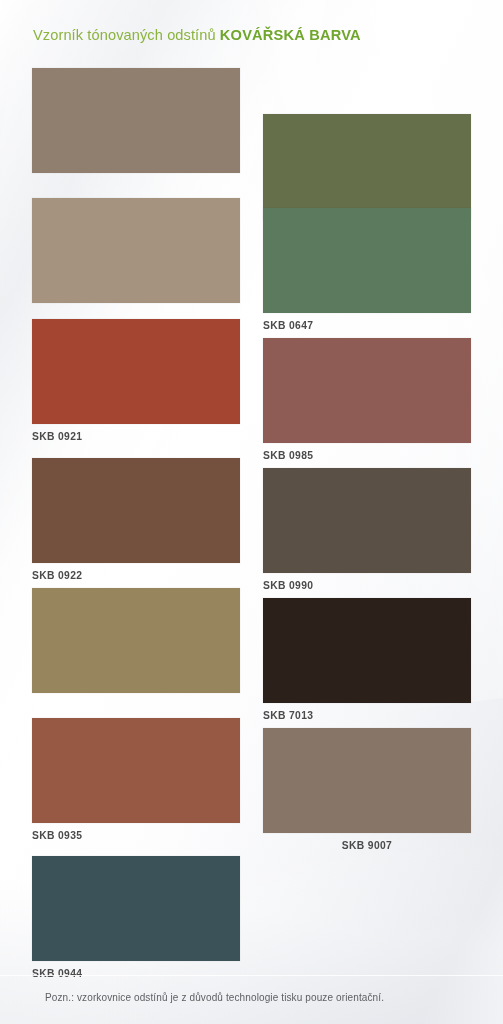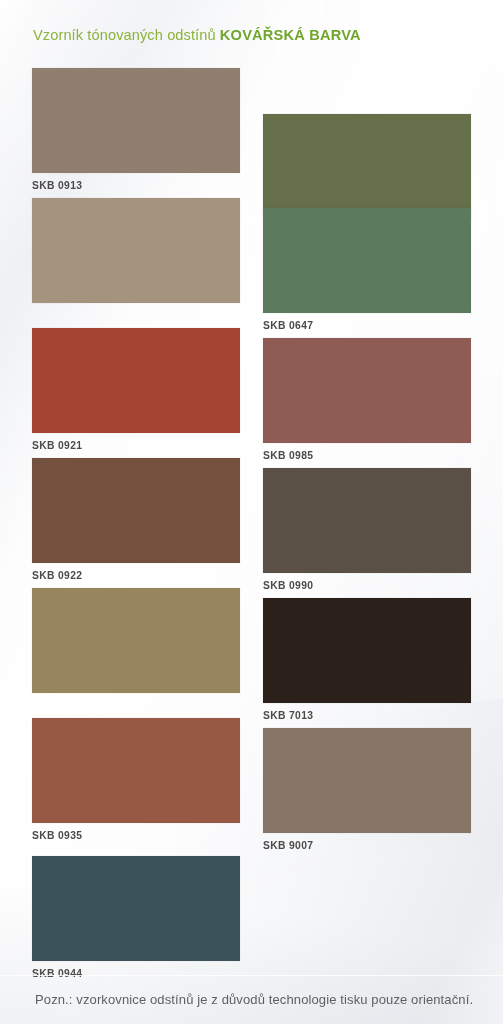--- a/index.html
+++ b/index.html
@@ -121,23 +121,23 @@
   #footer-rule {
     position: absolute;
     left: 0;
     top: 975px;
     width: 503px;
     height: 1px;
     background: rgba(255,255,255,0.85);
   }
   #footer-note {
     position: absolute;
-    left: 35px;
+    left: 45px;
     top: 992px;
-    font-size: 13px;
+    font-size: 10px;
     color: #5d5f63;
     letter-spacing: .12px;
     white-space: nowrap;
   }
 </style>
 </head>
 <body>
 
 <div id="page">
 
@@ -147,26 +147,25 @@
 
   <div id="header">
     <span class="title-light">Vzorník tónovaných odstínů</span>
     <span class="title-strong">KOVÁŘSKÁ BARVA</span>
   </div>
 
   <div id="grid">
     <div class="col col-left" id="col-left">
         <div class="cell" style="top: 0px;">
           <div class="chip" style="background: rgb(144, 127, 111);"></div>
-          <div class="chip-label">SKB 0913</div>
         </div>
         <div class="cell" style="top: 130px;">
           <div class="chip" style="background: rgb(165, 147, 127);"></div>
         </div>
-        <div class="cell" style="top: 260px;">
+        <div class="cell" style="top: 251px;">
           <div class="chip" style="background: rgb(164, 69, 50);"></div>
           <div class="chip-label">SKB 0921</div>
         </div>
         <div class="cell" style="top: 390px;">
           <div class="chip" style="background: rgb(116, 81, 62);"></div>
           <div class="chip-label">SKB 0922</div>
         </div>
         <div class="cell" style="top: 520px;">
           <div class="chip" style="background: rgb(151, 133, 93);"></div>
         </div>
@@ -193,21 +192,21 @@
           <div class="chip-label">SKB 0985</div>
         </div>
         <div class="cell" style="top: 400px;">
           <div class="chip" style="background: rgb(91, 80, 69);"></div>
           <div class="chip-label">SKB 0990</div>
         </div>
         <div class="cell" style="top: 530px;">
           <div class="chip" style="background: rgb(43, 32, 26);"></div>
           <div class="chip-label">SKB 7013</div>
         </div>
-        <div class="cell" style="top: 660px;">
+        <div class="cell" style="top: 660px; text-align: center;">
           <div class="chip" style="background: rgb(135, 118, 103);"></div>
           <div class="chip-label">SKB 9007</div>
         </div>
       </div>
   </div>
 
   <div id="footer-rule"></div>
   <div id="footer-note">Pozn.: vzorkovnice odstínů je z důvodů technologie tisku pouze orientační.</div>
 
 </div>

